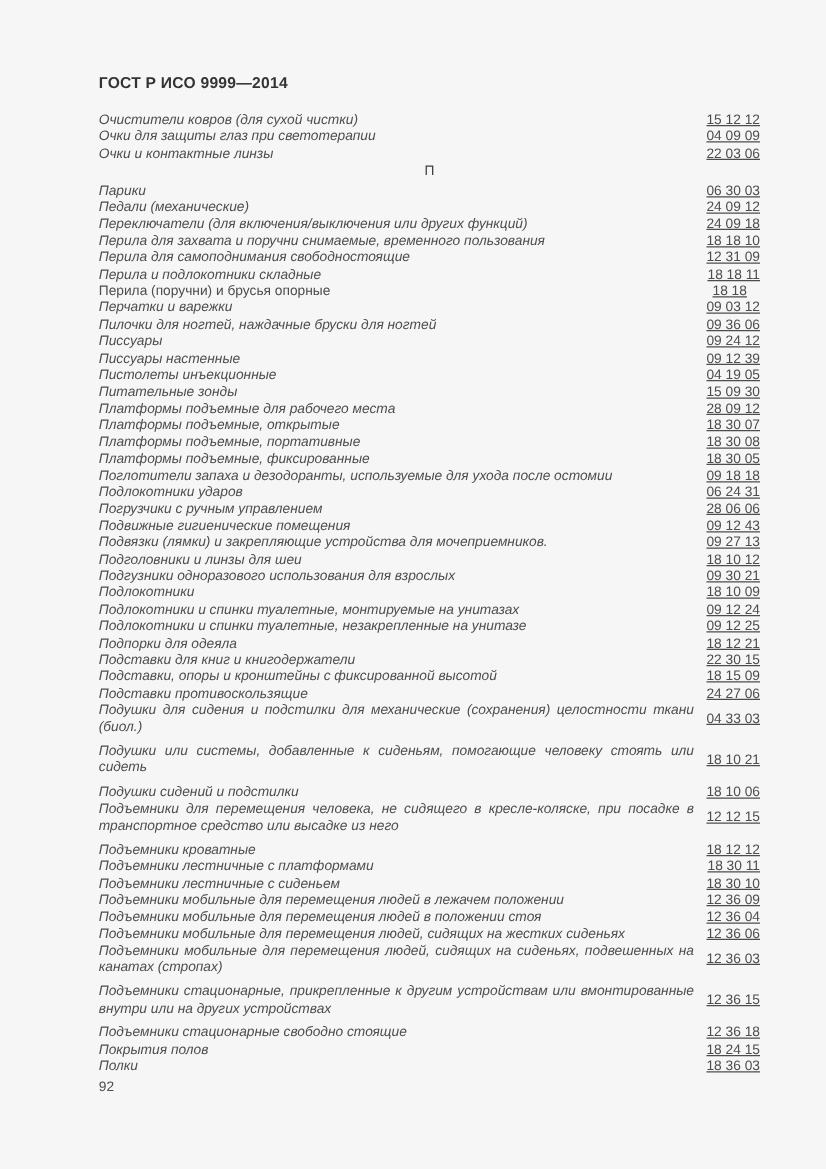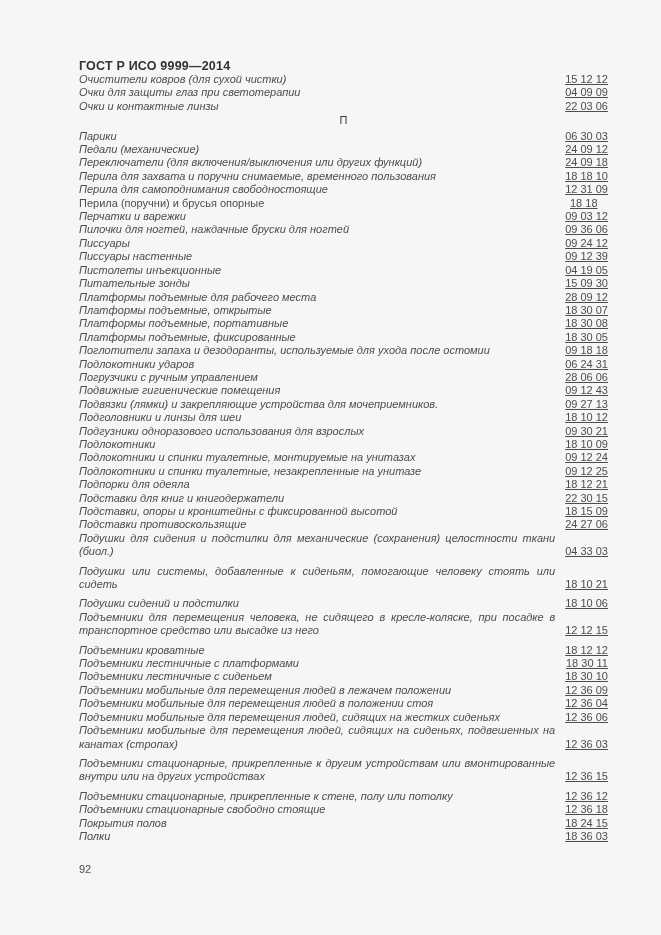--- a/index.html
+++ b/index.html
@@ -18,25 +18,26 @@
     position: absolute;
     left: 79px;
     top: 59px;
     width: 529px;
   }
   .doc-title {
     font-size: 12.5px;
     font-weight: bold;
     color: #333333;
     letter-spacing: 0.2px;
+    margin-bottom: 17px;
     line-height: 14px;
   }
   .entry-row {
     display: flex;
-    align-items: flex-end;
+    align-items: center;
     font-size: 11px;
     line-height: 13.4px;
     color: #4d4d4d;
   }
   .entry-label {
     width: 491px;
     box-sizing: border-box;
     padding-right: 10px;
     font-style: italic;
     text-align: justify;
@@ -59,21 +60,21 @@
     font-size: 11px;
     line-height: 13.4px;
     color: #3d3d3d;
     margin-top: 1px;
     margin-bottom: 2px;
   }
   .page-number {
     font-size: 11px;
     line-height: 13.4px;
     color: #4d4d4d;
-    margin-top: 20px;
+    margin-top: 4px;
   }
 </style>
 </head>
 <body>
 
 <div class="content">
   <div class="doc-title">ГОСТ Р ИСО 9999—2014</div>
 
   <div id="list-top">
       <div class="entry-row">
@@ -107,20 +108,24 @@
       </div>
       <div class="entry-row">
         <div class="entry-label">Перила для захвата и поручни снимаемые, временного пользования</div>
         <div class="entry-code">18 18 10</div>
       </div>
       <div class="entry-row">
         <div class="entry-label">Перила для самоподнимания свободностоящие</div>
         <div class="entry-code">12 31 09</div>
       </div>
       <div class="entry-row">
+        <div class="entry-label">Перила и подлокотники складные</div>
+        <div class="entry-code">18 18 11</div>
+      </div>
+      <div class="entry-row">
         <div class="entry-label upright">Перила (поручни) и брусья опорные</div>
         <div class="entry-code">18 18</div>
       </div>
       <div class="entry-row">
         <div class="entry-label">Перчатки и варежки</div>
         <div class="entry-code">09 03 12</div>
       </div>
       <div class="entry-row">
         <div class="entry-label">Пилочки для ногтей, наждачные бруски для ногтей</div>
         <div class="entry-code">09 36 06</div>
@@ -255,24 +260,20 @@
       </div>
       <div class="entry-row tall">
         <div class="entry-label">Подъемники мобильные для перемещения людей, сидящих на сиденьях, подвешенных на канатах (стропах)</div>
         <div class="entry-code">12 36 03</div>
       </div>
       <div class="entry-row tall">
         <div class="entry-label">Подъемники стационарные, прикрепленные к другим устройствам или вмонтированные внутри или на других устройствах</div>
         <div class="entry-code">12 36 15</div>
       </div>
       <div class="entry-row">
-        <div class="entry-label">Подъемники стационарные, прикрепленные к стене, полу или потолку</div>
-        <div class="entry-code">12 36 12</div>
-      </div>
-      <div class="entry-row">
         <div class="entry-label">Подъемники стационарные свободно стоящие</div>
         <div class="entry-code">12 36 18</div>
       </div>
       <div class="entry-row">
         <div class="entry-label">Покрытия полов</div>
         <div class="entry-code">18 24 15</div>
       </div>
       <div class="entry-row">
         <div class="entry-label">Полки</div>
         <div class="entry-code">18 36 03</div>

